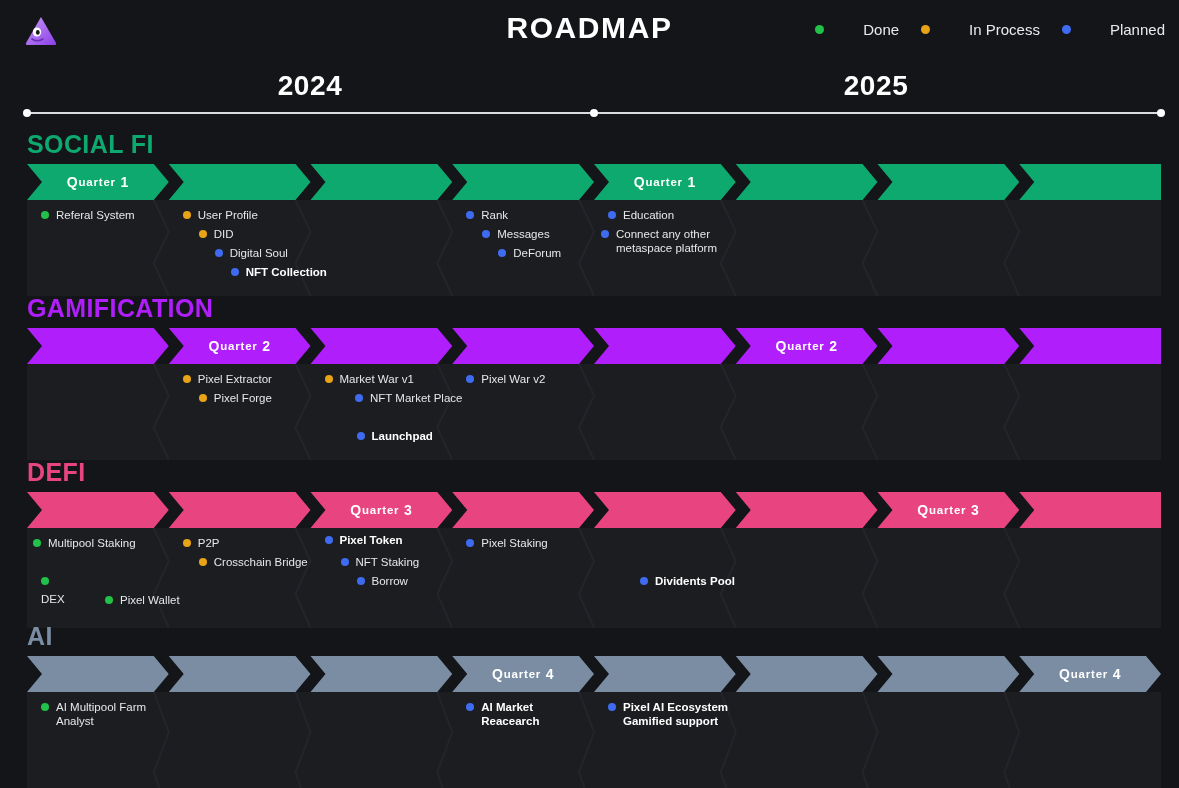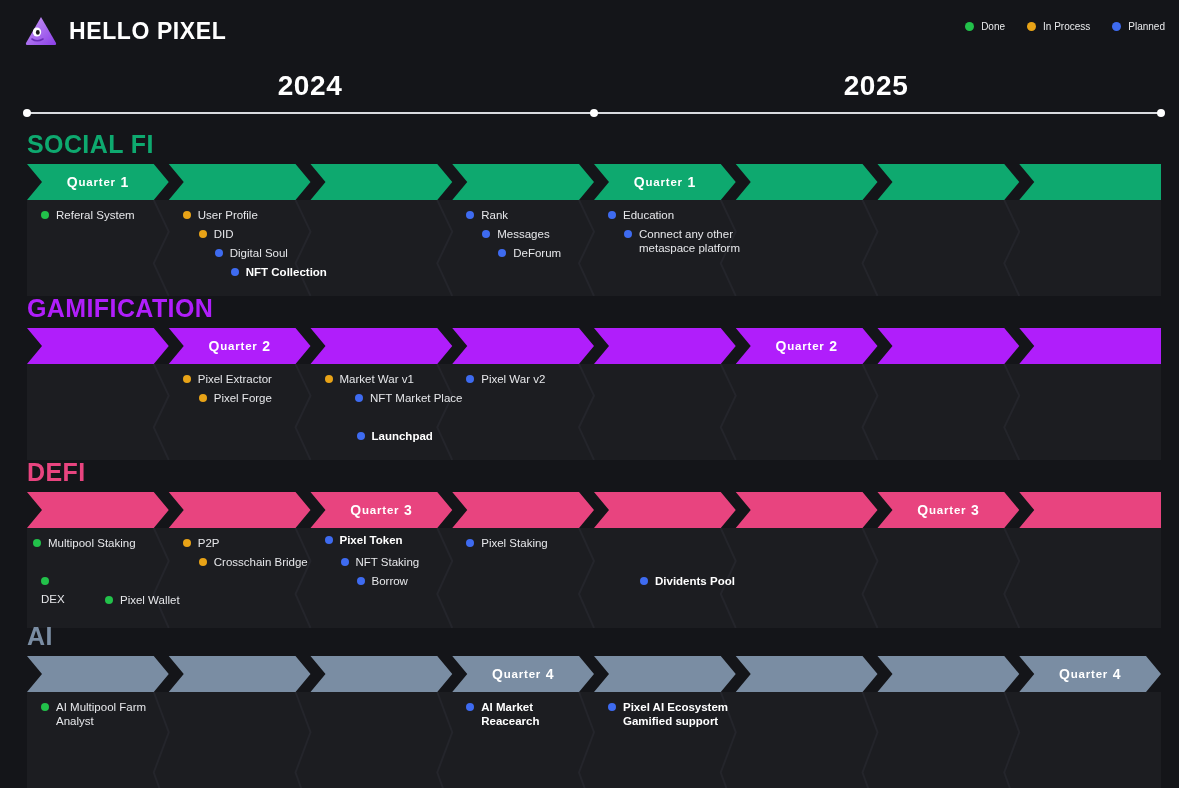--- a/index.html
+++ b/index.html
@@ -28,21 +28,21 @@
     position: absolute; left: 0; top: 11px; width: 1179px;
     text-align: center; color: #ffffff;
     font-size: 30px; font-weight: 700; letter-spacing: 1.6px;
   }
   .legend {
     position: absolute; right: 14px; top: 21px;
     display: flex; align-items: center; gap: 22px;
   }
   .legend-item { display: flex; align-items: center; gap: 7px; }
   .legend-dot { width: 9px; height: 9px; border-radius: 50%; display: block; }
-  .legend-label { color: #e9eaec; font-size: 10px; }
+  .legend-label { color: #e9eaec; font-size: 15px; margin-left: 32px; }
 
   
   .years { position: absolute; left: 0; top: 70px; width: 1179px; height: 48px; }
   .year {
     position: absolute; top: 0; width: 240px; text-align: center;
     color: #ffffff; font-size: 28px; font-weight: 700; letter-spacing: 0.6px;
   }
   .year.y1 { left: 190px; }
   .year.y2 { left: 756px; }
   .axis {
@@ -107,23 +107,23 @@
               <stop offset="0%" stop-color="#C99BF5"></stop>
               <stop offset="100%" stop-color="#8B3FE8"></stop>
             </linearGradient>
           </defs>
           <path d="M17 3 L32 29 Q32.6 31 30.4 31 L3.6 31 Q1.4 31 2 29 Z" fill="url(#lg)"></path>
           <ellipse cx="13" cy="18" rx="4.2" ry="4.6" fill="#ffffff"></ellipse>
           <ellipse cx="13.8" cy="18.4" rx="1.9" ry="2.4" fill="#1a1a1a"></ellipse>
           <path d="M8 25 Q13 28.5 19 25" stroke="#6B2EB8" stroke-width="1.6" fill="none" stroke-linecap="round"></path>
         </svg>
       </span>
-      <span class="brand-name">HELLO PIXEL</span>
     </div>
 
+    <div class="roadmap-title">ROADMAP</div>
 
     <div class="legend">
       <div class="legend-item">
         <span class="legend-dot" style="background:#22C14A"></span>
         <span class="legend-label">Done</span>
       </div>
       <div class="legend-item">
         <span class="legend-dot" style="background:#E8A317"></span>
         <span class="legend-label">In Process</span>
       </div>
@@ -226,21 +226,21 @@
           <span class="txt">Messages</span>
         </div>
         <div class="item" style="left: 498.25px; top: 116px; max-width: 125.75px;">
           <span class="dot" style="background: rgb(62, 107, 240);"></span>
           <span class="txt">DeForum</span>
         </div>
         <div class="item" style="left: 608px; top: 78px; max-width: 125.75px;">
           <span class="dot" style="background: rgb(62, 107, 240);"></span>
           <span class="txt">Education</span>
         </div>
-        <div class="item" style="left: 624px; top: 97px; max-width: 125.75px;">
+        <div class="item" style="left: 601px; top: 97px; max-width: 125.75px;">
           <span class="dot" style="background: rgb(62, 107, 240);"></span>
           <span class="txt">Connect any other metaspace platform</span>
         </div>
       </div>
       <div class="section" style="top: 294px;">
         <div class="sec-title" style="color: rgb(176, 30, 251);">GAMIFICATION</div>
         <div class="body" style="top: 70px; height: 96px;">
           <svg width="1134" height="96" class="chev-svg" style="position: absolute; left: 0px; top: 0px;">
             <path d="M 126.75 0 L 141.75 31.68 L 126.75 63.36 L 141.75 96" stroke="#24252b" stroke-width="2" fill="none"></path>
             <path d="M 268.5 0 L 283.5 31.68 L 268.5 63.36 L 283.5 96" stroke="#24252b" stroke-width="2" fill="none"></path>

